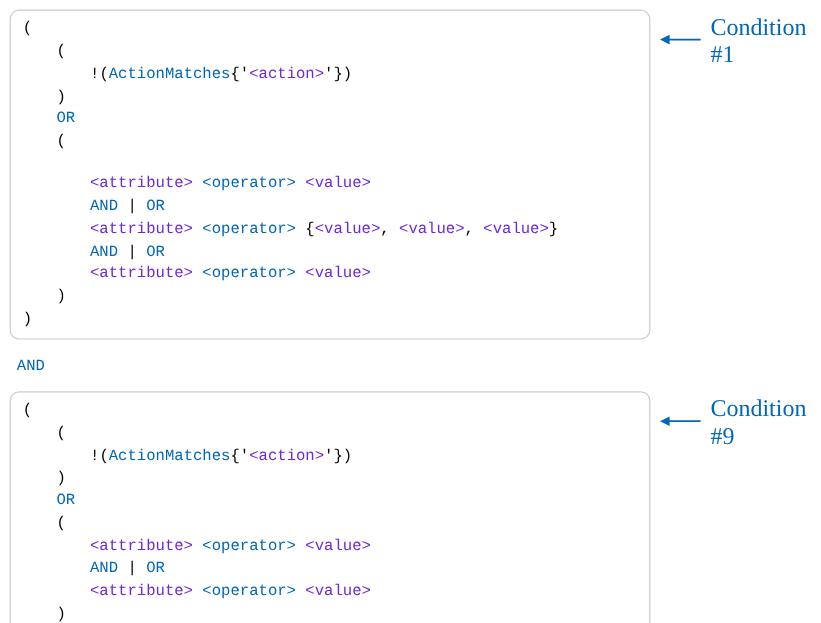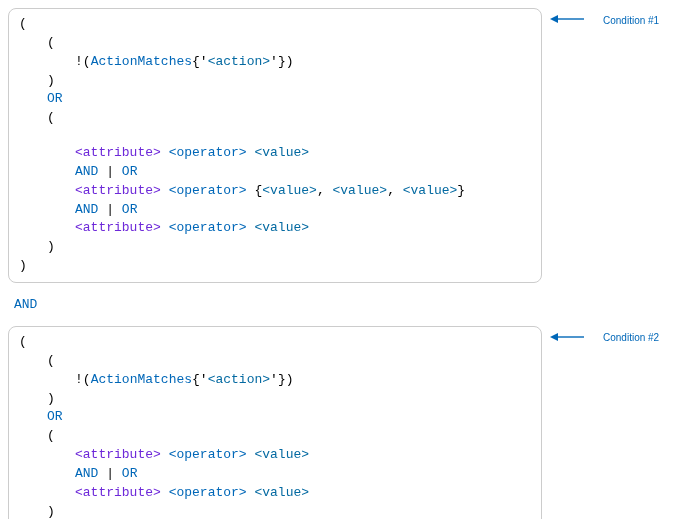--- a/index.html
+++ b/index.html
@@ -25,35 +25,35 @@
     }
     .between {
       color: #0067b8;
       font-family: Consolas, "Courier New", monospace;
       font-size: 13px;
       margin: 14px 0 14px 6px;
     }
     .annot {
       display: flex;
       align-items: center;
-      gap: 19px;
+      gap: 8px;
       color: #0067b8;
-      font-family: Liberation Sans, sans-serif;
-      font-size: 10px;
+      font-family: Liberation Serif, serif;
+      font-size: 20px;
       margin-top: 4px;
     }
     .arrow {
       color: #0067b8;
       font-size: 16px;
       line-height: 1;
     }
     .i1 { padding-left: 28px; }
     .i2 { padding-left: 56px; }
     .s-blue   { color: #0067b8; text-align: right; }
-    .s-red    { color: #0369a1; font-family: Liberation Mono, monospace; }
+    .s-red    { color: #6d28d9; font-family: Liberation Mono, monospace; }
     .s-green  { color: #6d28d9; }
     .s-black  { color: #000; }
     .line { white-space: nowrap; }
     .rowspace { height: 16px; }
   </style>
 </head>
 <body>
 
 <div class="wrap">
   <div class="codebox">
@@ -115,15 +115,15 @@
 
   </div>
 
   <div class="annot">
     <span class="arrow">
       <svg width="34" height="12" viewBox="0 0 34 12">
           <line x1="34" y1="6" x2="4" y2="6" stroke="#0067b8" stroke-width="1.4"></line>
           <polygon points="0,6 8,2 8,10" fill="#0067b8"></polygon>
         </svg>
     </span>
-    <span>Condition #2</span>
+    <span>Condition #9</span>
   </div>
 </div>
 
 </body></html>

